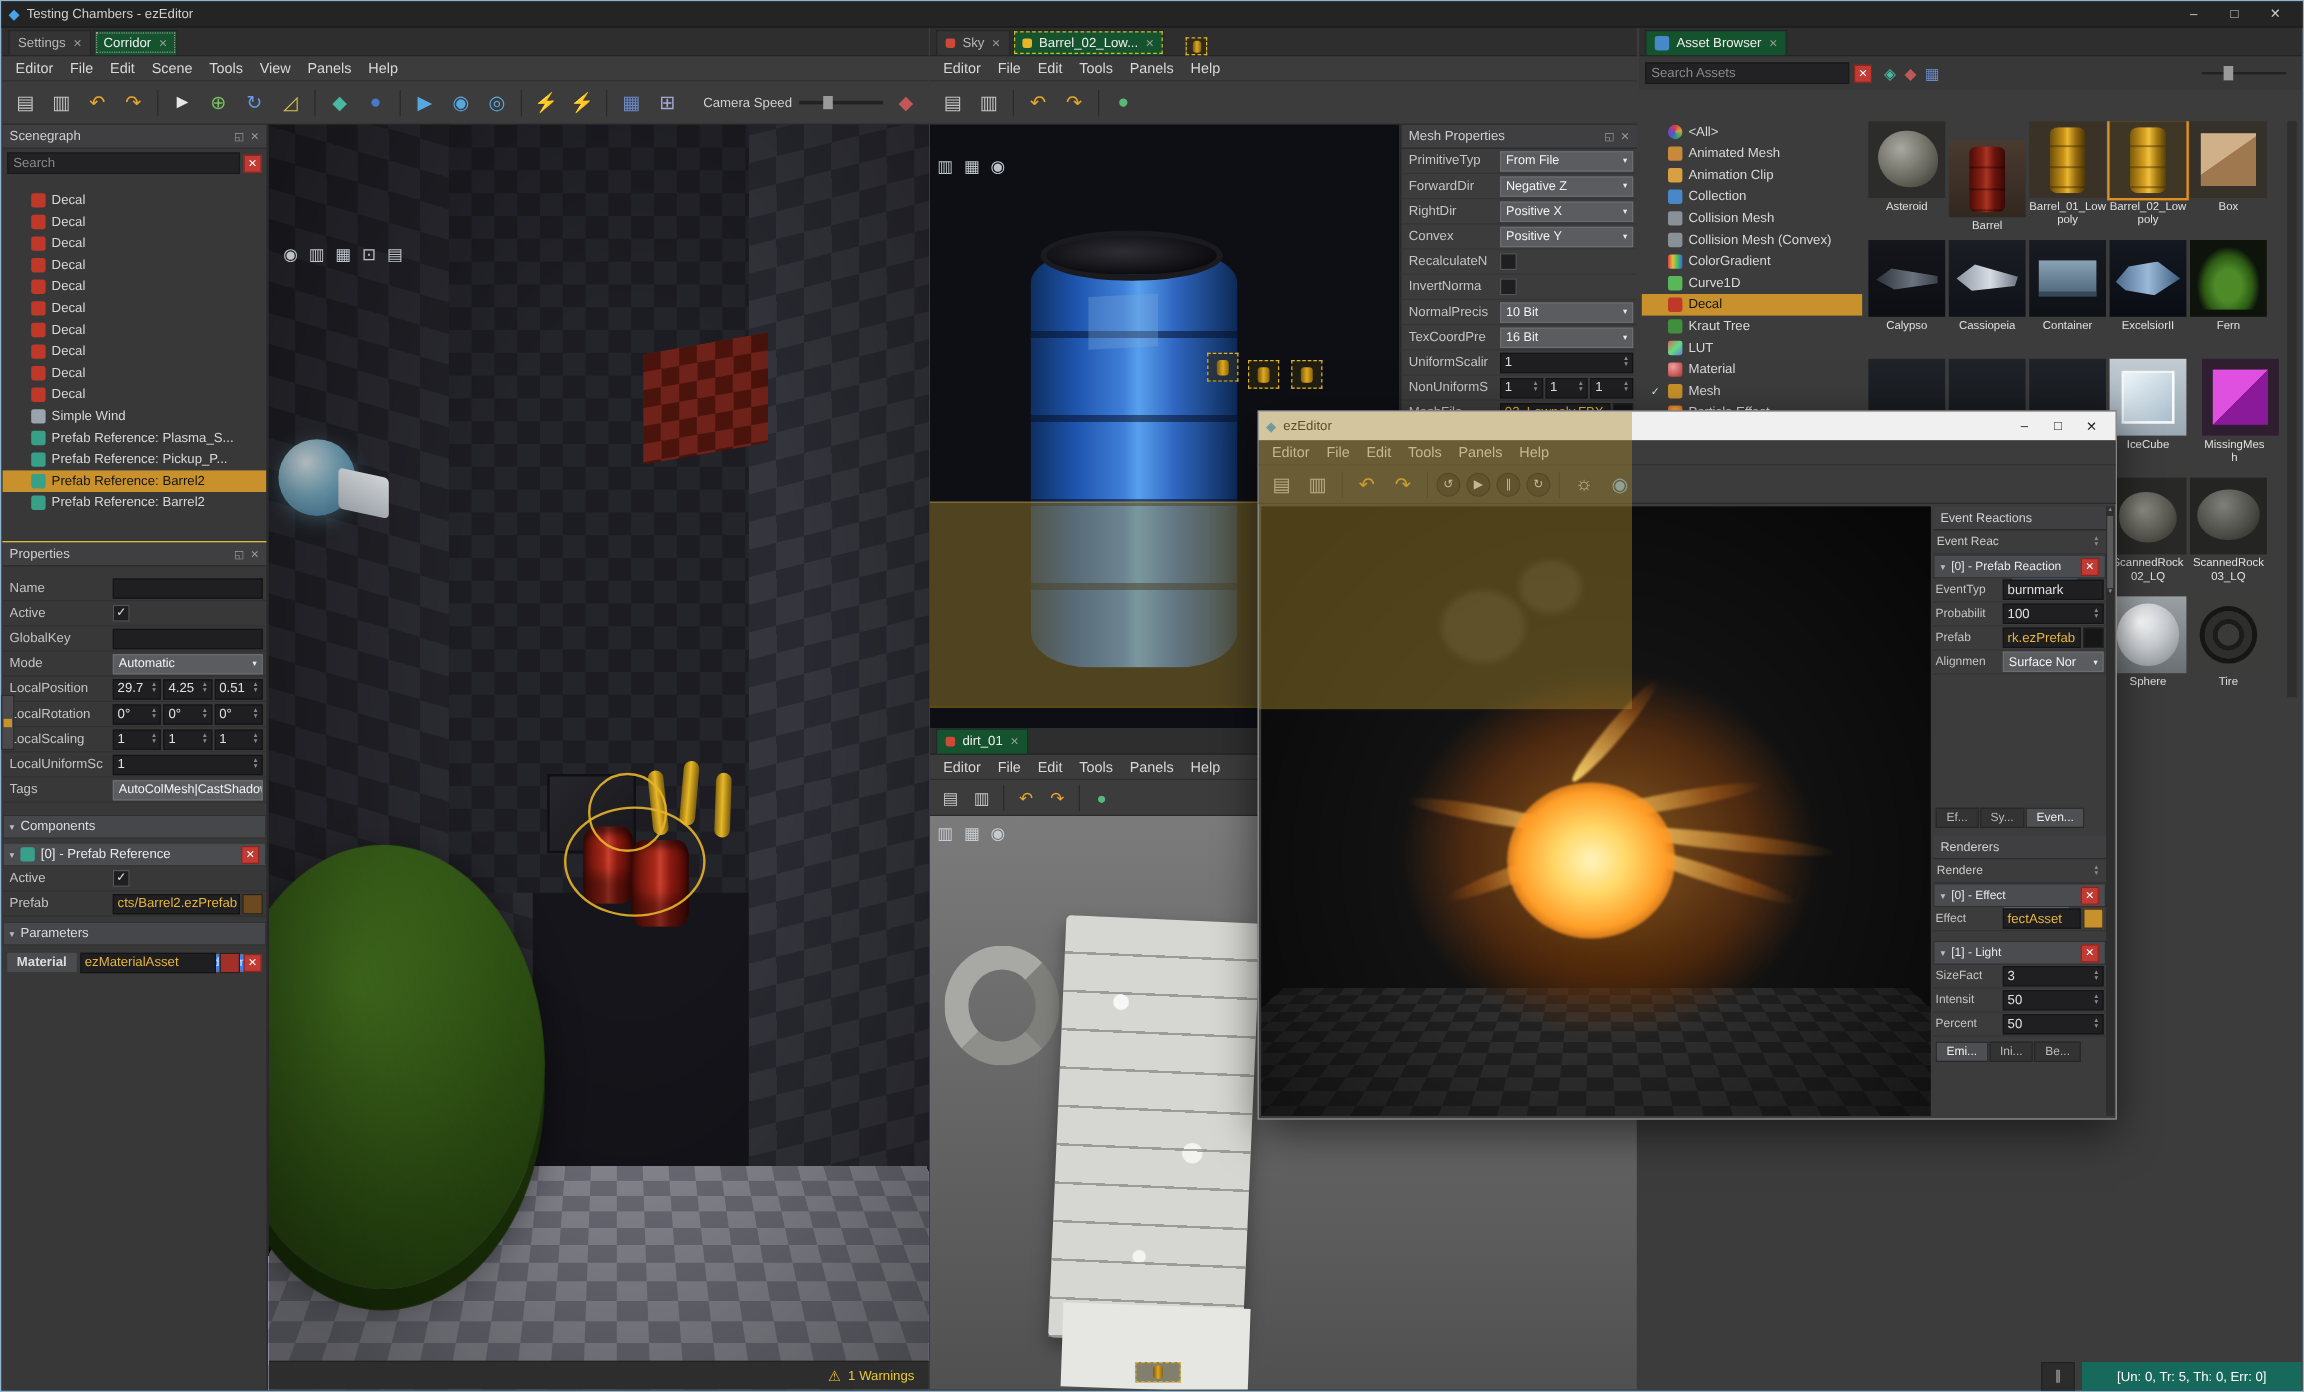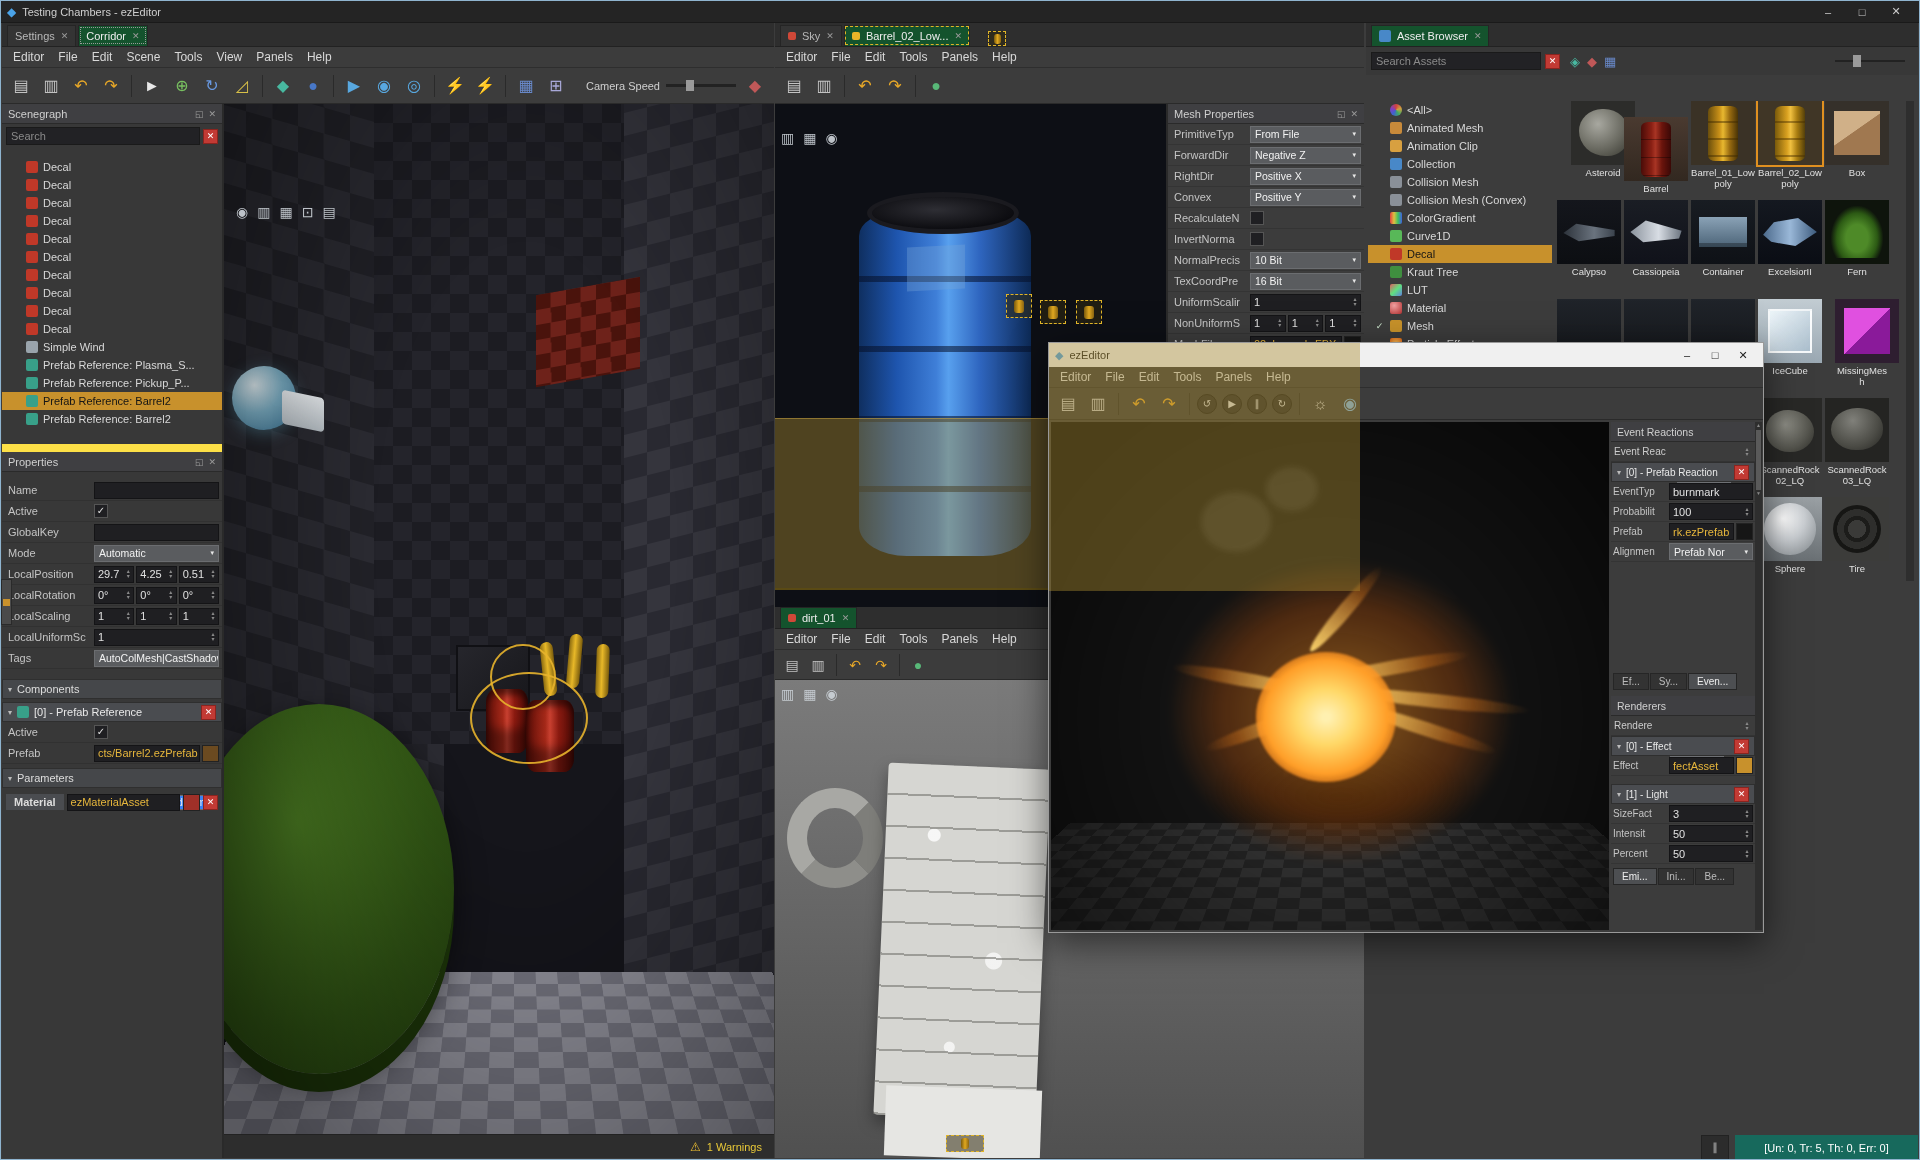--- a/index.html
+++ b/index.html
@@ -78,21 +78,21 @@
   .minitabs { display:flex; gap:1px; padding:0 2px; flex:none; }
   .mtab { padding:2px 8px; background:#333; border:1px solid #262626; color:#bbb; font-size:10px; white-space:nowrap; }
   .mtab.active { background:#4d4f52; color:#eee; }
   .flexspacer { flex:1; }
   .statline { font-family:"DejaVu Sans Mono",monospace; font-size:13px; line-height:20px; color:#eeeacc; white-space:nowrap; }
   .chk { background-image:repeating-conic-gradient(var(--c1) 0% 25%, var(--c2) 0% 50%); }
 
   
   #left-win { position:absolute; left:1px; top:22px; width:772px; bottom:1px; background:#383838; }
   #left-dock { position:absolute; left:0; top:81px; width:222px; bottom:0; border-right:2px solid #2a2a2a; display:flex; flex-direction:column; background:#383838; }
-  #scenegraph { height:348px; display:flex; flex-direction:column; border-bottom:8px solid #fde047; }
+  #scenegraph { height:348px; display:flex; flex-direction:column; border-bottom:1px solid #fde047; }
   #scene-tree { flex:1; overflow:hidden; padding-top:10px; }
   #propspanel { flex:1; display:flex; flex-direction:column; overflow:hidden; }
   #prop-rows { margin-top:8px; }
   .matrow { margin-top:3px; height:22px; display:flex; align-items:center; gap:3px; padding:0 4px; }
   .matlbl { background:#4a4c50; font-size:11px; color:#ddd; padding:2px 8px; font-weight:bold; flex:none; }
 
   #vp3d { position:absolute; left:222px; top:81px; right:0; bottom:0; background:#15151b; overflow:hidden; }
   .w-left { position:absolute; left:-30px; top:-40px; width:250px; height:900px; --c1:#2b2b32; --c2:#212127; background-size:52px 52px;
             transform:skewY(16deg); transform-origin:100% 0; }
   .w-back { position:absolute; left:150px; top:0px; width:310px; height:640px; --c1:#24242b; --c2:#1c1c22; background-size:38px 38px; }
@@ -857,21 +857,21 @@
           <span class="ticon ti-mesh"></span>
           <span>Mesh</span>
         </div>
         <div class="trow ab">
           <span class="tcheck"></span>
           <span class="ticon ti-particle"></span>
           <span>Particle Effect</span>
         </div>
       </div>
     <div id="ab-grid">
-        <div class="acell" style="left: 16px; top: 0px;">
+        <div class="acell" style="left: 2px; top: 0px;">
           <div class="athumb t-asteroid"></div>
           <div class="albl">Asteroid</div>
         </div>
         <div class="acell" style="left: 69px; top: 16px;">
           <div class="athumb t-barrel-red"></div>
           <div class="albl">Barrel</div>
         </div>
         <div class="acell" style="left: 136px; top: 0px;">
           <div class="athumb t-barrel-yellow"></div>
           <div class="albl">Barrel_01_Lowpoly</div>
@@ -1034,21 +1034,21 @@
               <div class="plbl">Prefab</div>
               <div class="pctrl">
                 <div class="pinput passet">rk.ezPrefab</div>
                 <div class="abtn abtn-dark"></div>
               </div>
             </div>
             <div class="prow">
               <div class="plbl">Alignmen</div>
               <div class="pctrl">
                 <div class="pdrop">
-                  <span>Prefab Nor</span>
+                  <span>Surface Nor</span>
                   <span class="ddcaret">▾</span>
                 </div>
               </div>
             </div>
           </div>
         <div class="flexspacer"></div>
         <div class="minitabs">
             <span class="mtab">Ef...</span>
             <span class="mtab">Sy...</span>
             <span class="mtab active">Even...</span>

